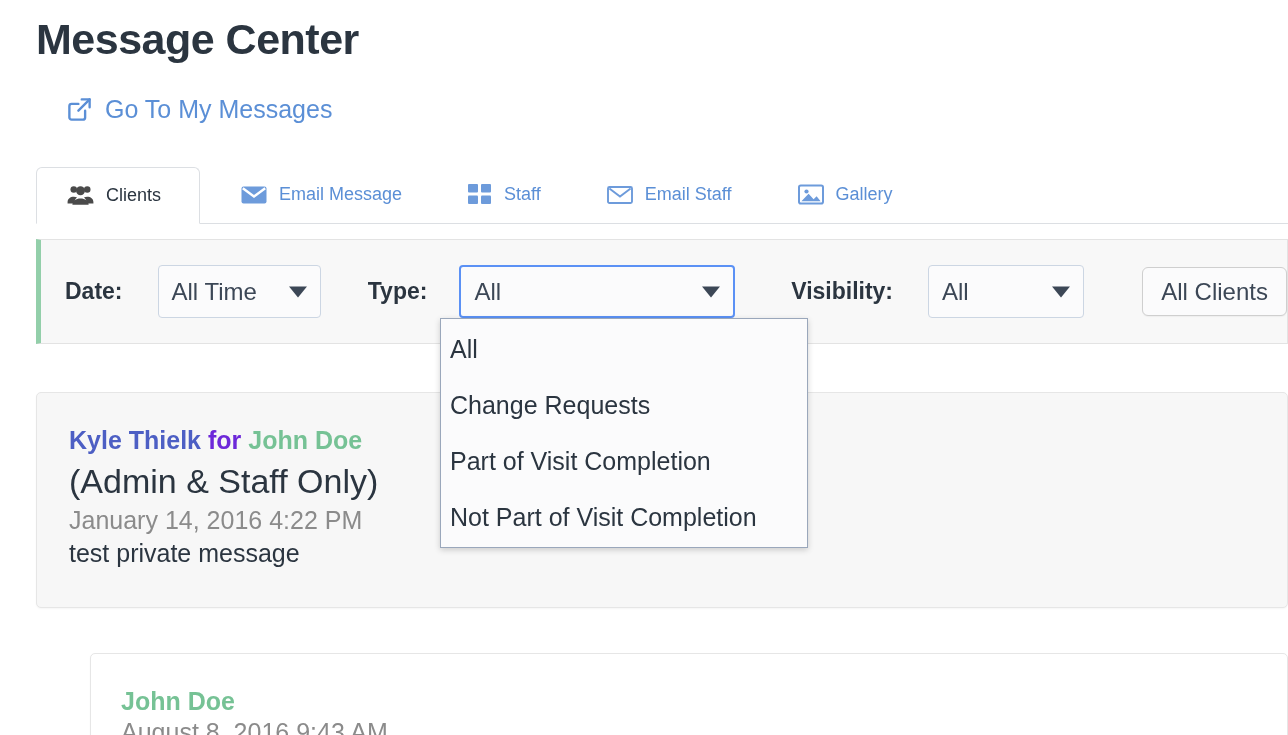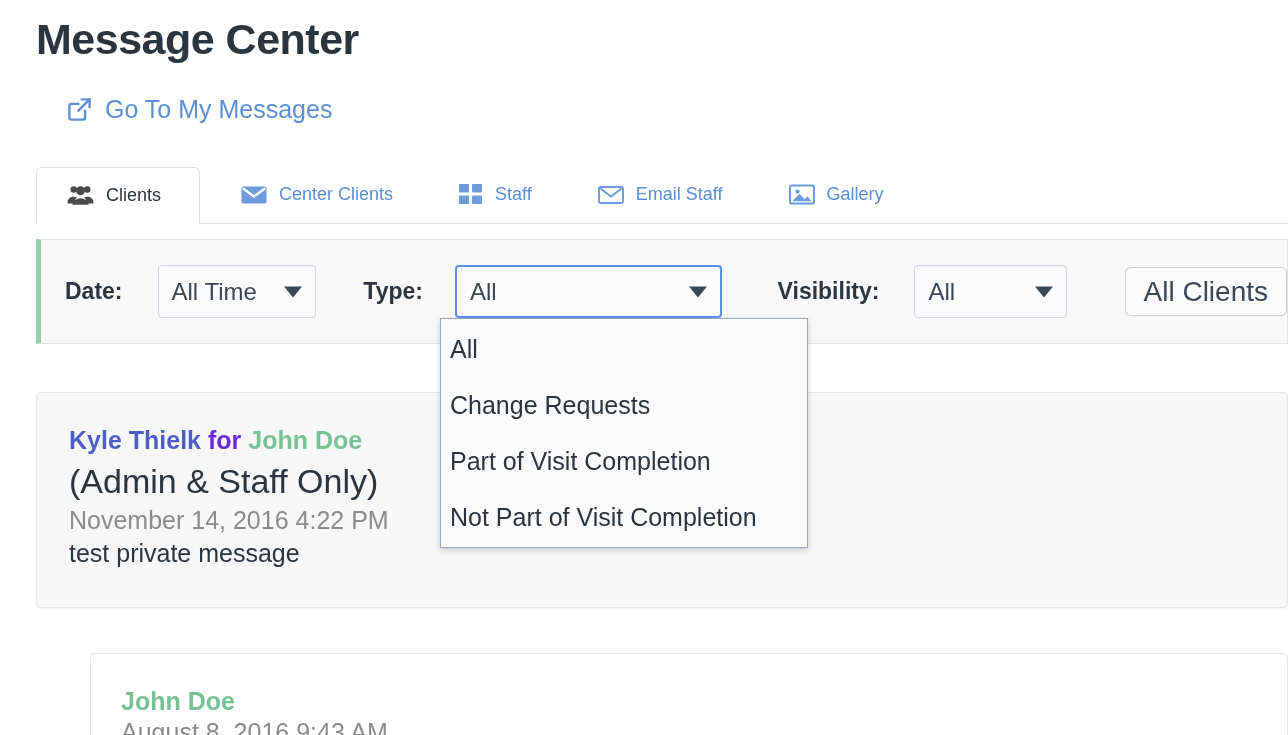--- a/index.html
+++ b/index.html
@@ -122,21 +122,21 @@
   }
   .sel-vis { width: 198px; margin-left: 11px; }
   .btn-clients {
     height: 49px;
     background: #fbfbfc;
     border: 1px solid #cfcfcf;
     border-radius: 6px;
     display: flex;
     align-items: center;
     padding: 0 18px;
-    font-size: 28px;
+    font-size: 24px;
     color: #3c4756;
     margin-left: 34px;
     white-space: nowrap;
     cursor: pointer;
     box-shadow: 0 1px 1px rgba(0,0,0,0.04);
   }
 
   
   .dropdown {
     position: absolute;
@@ -214,21 +214,21 @@
       <span>Clients</span>
     </div>
 
     <div class="tab">
       <span class="tico">
         <svg width="26" height="20" viewBox="0 0 26 20">
           <rect x="0.5" y="1.5" width="25" height="17" rx="2" fill="#6d9bdb"></rect>
           <path d="M1.8 3.2 L13 11.4 L24.2 3.2" fill="none" stroke="#ffffff" stroke-width="2.4"></path>
         </svg>
       </span>
-      <span>Center Clients</span>
+      <span>Email Message</span>
     </div>
 
     <div class="tab">
       <span class="tico">
         <svg width="24" height="21" viewBox="0 0 24 21" fill="#6d9bdb">
           <rect x="0" y="0" width="10" height="8.5" rx="1"></rect>
           <rect x="13" y="0" width="10" height="8.5" rx="1"></rect>
           <rect x="0" y="11.5" width="10" height="8.5" rx="1"></rect>
           <rect x="13" y="11.5" width="10" height="8.5" rx="1"></rect>
         </svg>
@@ -285,21 +285,21 @@
 
   </div>
 
   <div class="card card-1">
     <div class="msg-head">
       <span class="msg-author">Kyle Thielk</span>
       <span class="msg-for">for</span>
       <span class="msg-client">John Doe</span>
     </div>
     <div class="msg-vis">(Admin &amp; Staff Only)</div>
-    <div class="msg-date">November 14, 2016 4:22 PM</div>
+    <div class="msg-date">January 14, 2016 4:22 PM</div>
     <div class="msg-body">test private message</div>
   </div>
 
   <div class="card card-2">
     <div class="msg-author-2">John Doe</div>
     <div class="msg-date">August 8, 2016 9:43 AM</div>
   </div>
 
   <div class="dropdown">
     <div class="opt">All</div>

